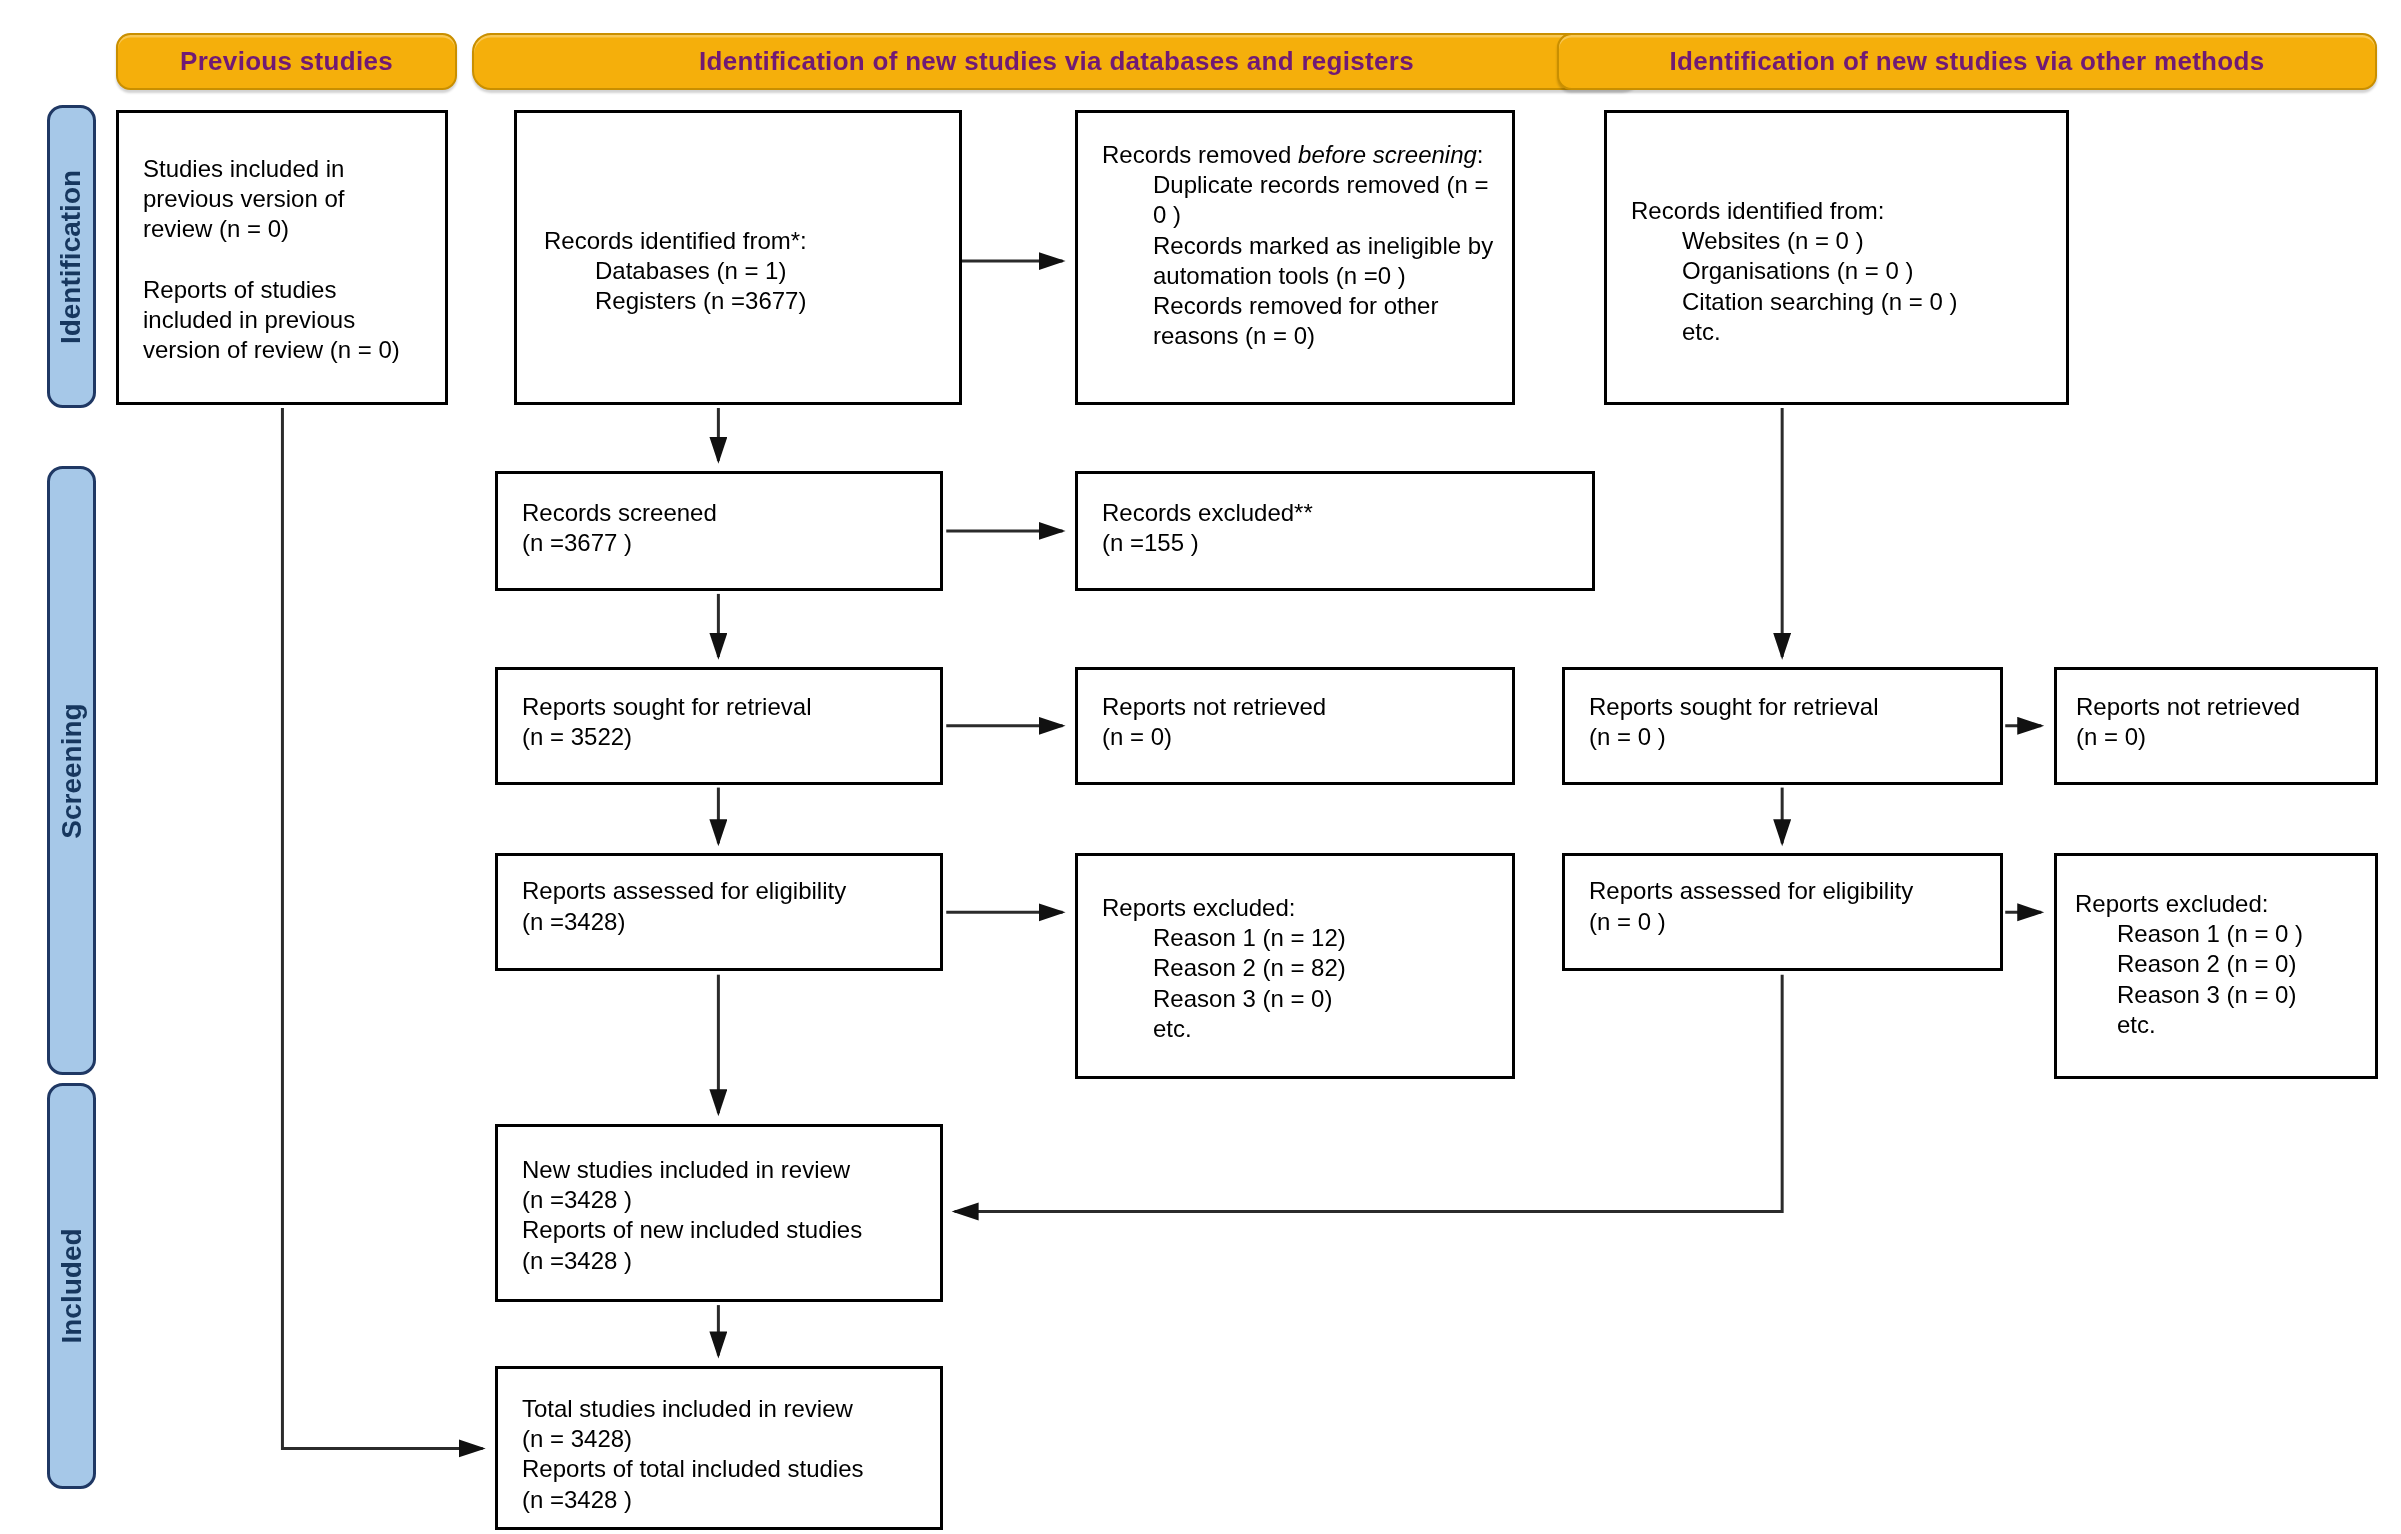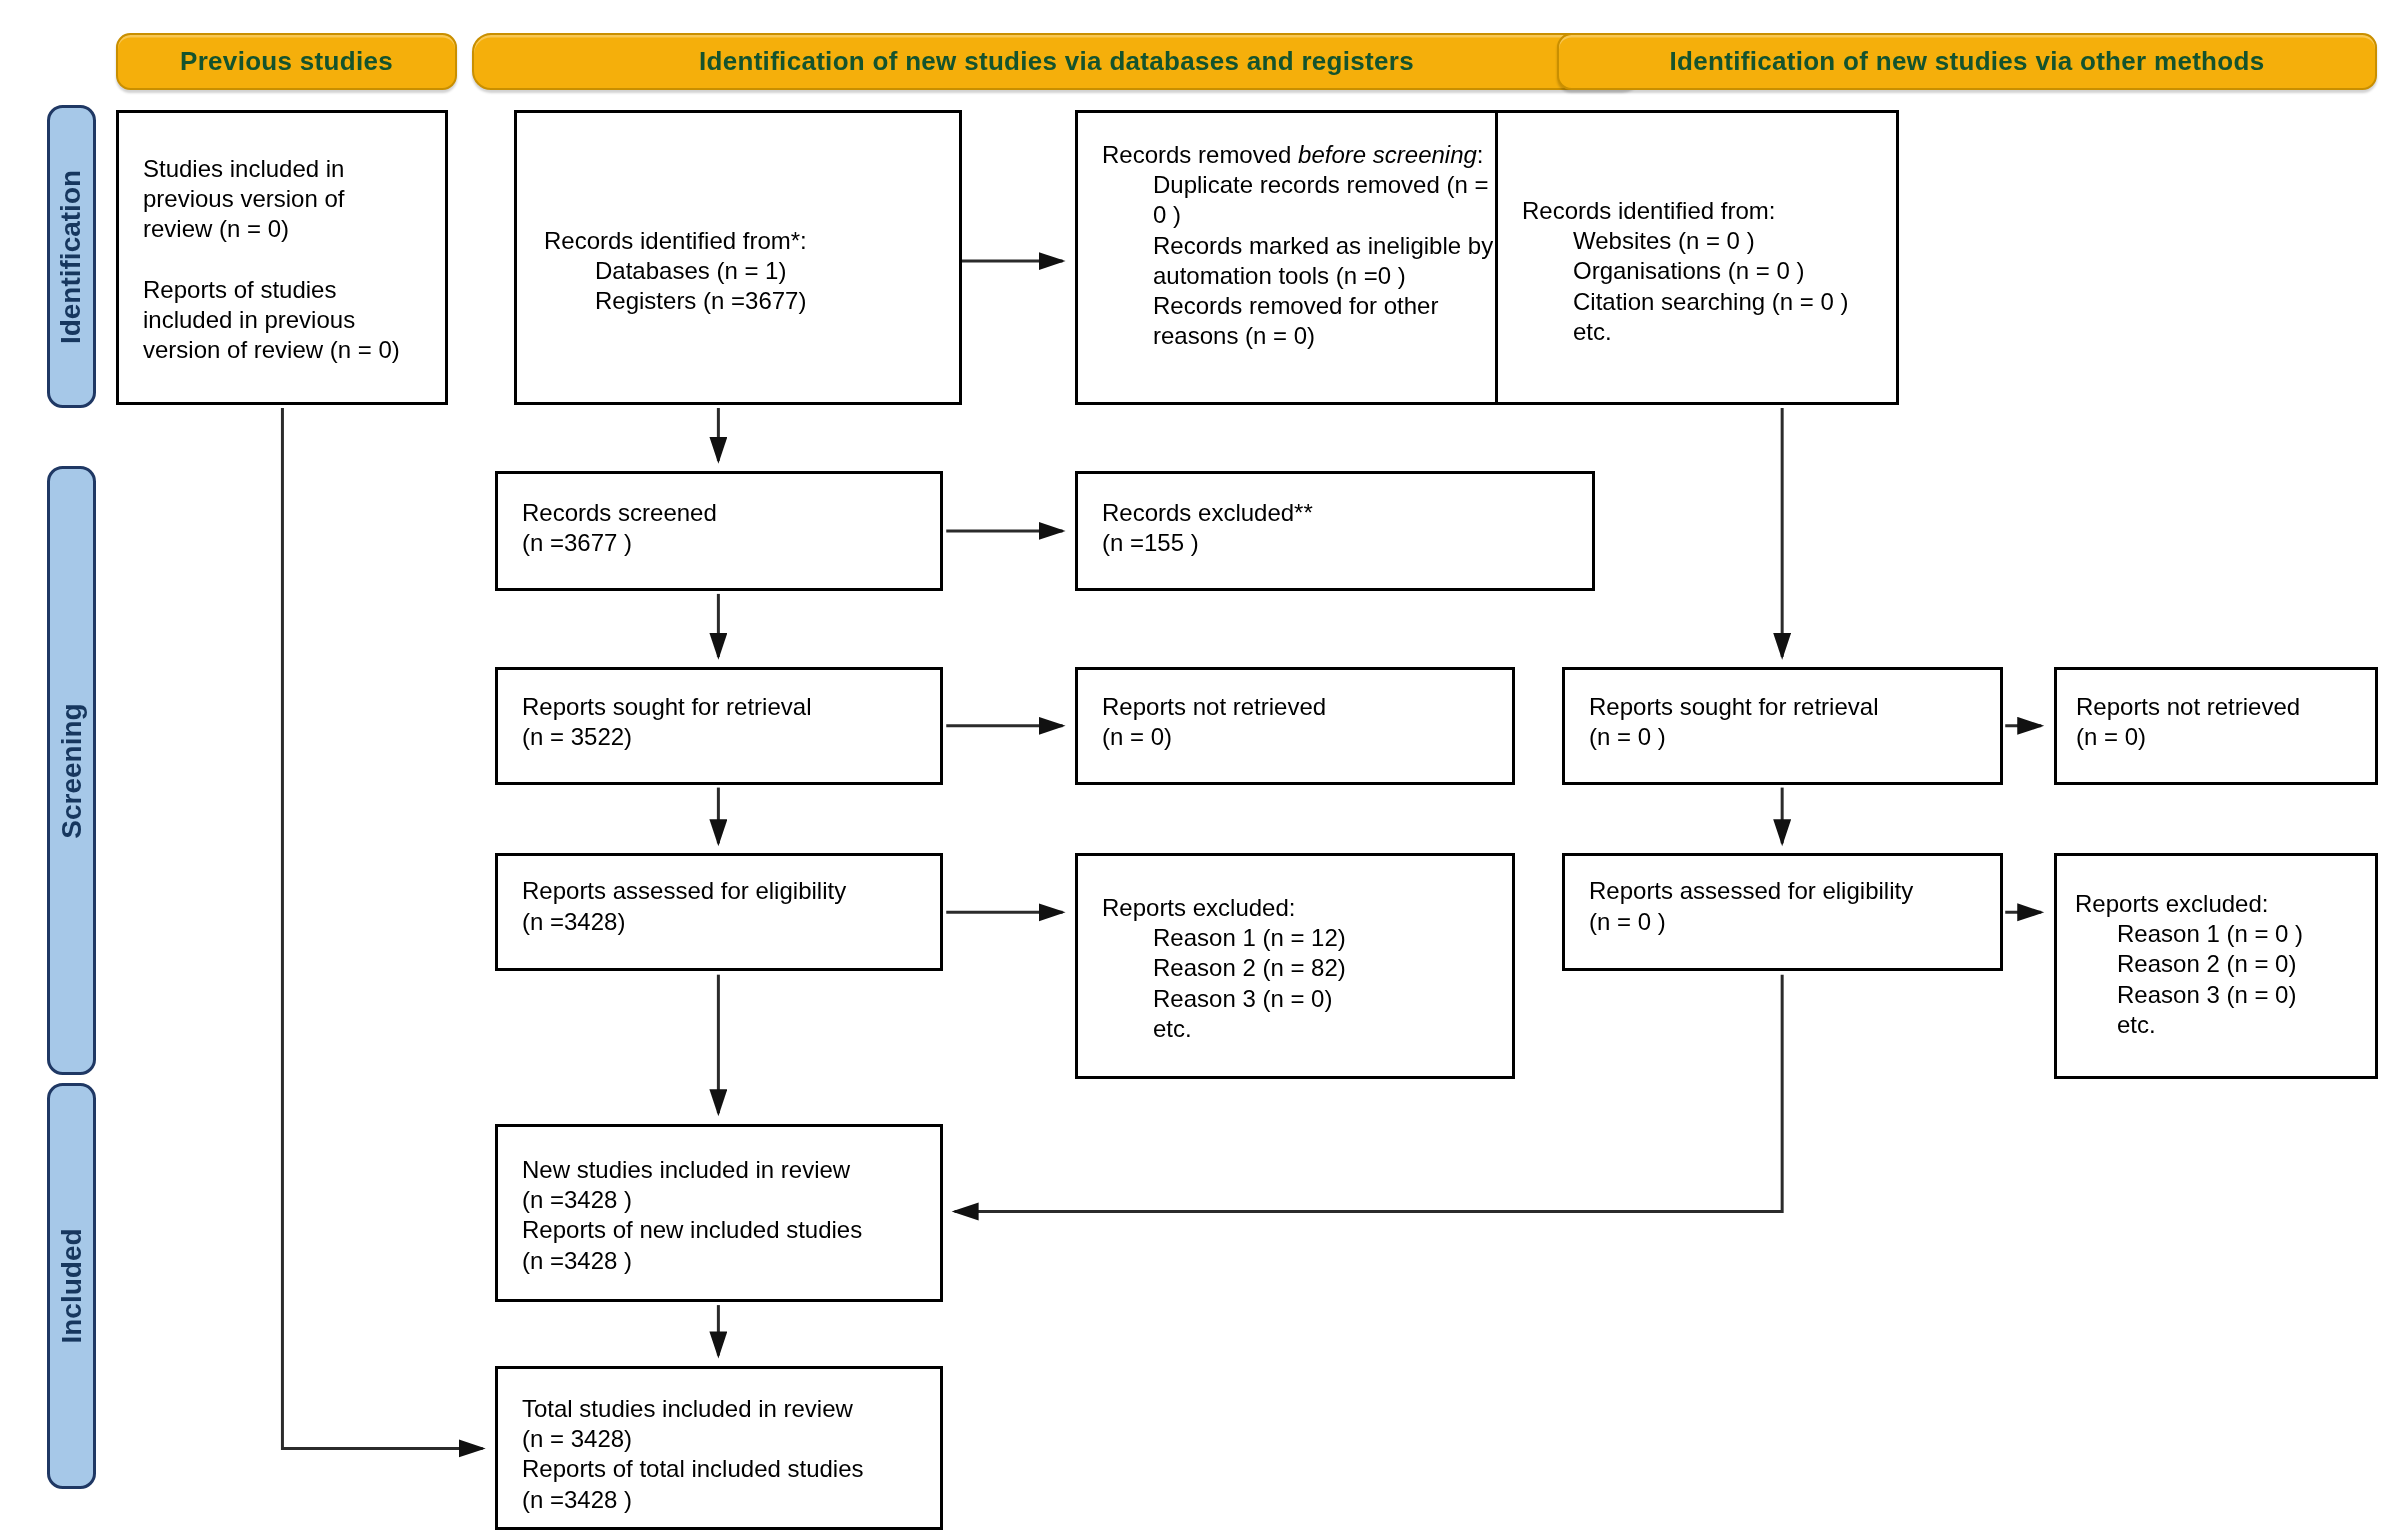--- a/index.html
+++ b/index.html
@@ -12,21 +12,21 @@
     overflow:hidden;
   }
   
   .banner{
     position:absolute;top:33px;height:57px;
     background:#F5AF0B;
     border:2.4px solid #C98F00;
     border-radius:14.4px;
     box-sizing:border-box;
     display:flex;align-items:center;justify-content:center;
-    font-size:26px;font-weight:bold;color:#14532d;
+    font-size:26px;font-weight:bold;color:#701a75;
     box-shadow:inset 0 2.4px 0 rgba(255,255,255,.30), 0 3px 2.4px rgba(0,0,0,.18);
     letter-spacing:0.3px;
   }
   .banner1{left:116px;width:341px;}
   .banner2{left:472px;width:1169px;border-radius:19px;}
   .banner3{left:1557px;width:820px;}
 
   
   .sidebar{
     position:absolute;left:47px;width:49px;
@@ -54,21 +54,21 @@
     font-size:24px;line-height:1.26;
   }
   .line{white-space:nowrap;}
   .wrap{white-space:normal;}
   .indent{padding-left:51px;}
   .gap{height:30px;}
 
   #box-prev          {left:116px; top:110px; width:332px; height:295px; padding:41px 25px 0 24px;}
   #box-id-db         {left:514px; top:110px; width:448px; height:295px; padding:113px 10.8px 0 27px;}
   #box-removed       {left:1075px;top:110px; width:440px; height:295px; padding:27px 12px 0 24px;}
-  #box-id-other      {left:1495px;top:110px; width:404px; height:295px; padding:83px 10.8px 0 24px;}
+  #box-id-other      {left:1604px;top:110px; width:465px; height:295px; padding:83px 10.8px 0 24px;}
 
   #box-screened      {left:495px; top:471px; width:448px; height:120px; padding:24px 10.8px 0 24px;}
   #box-excluded      {left:1075px;top:471px; width:520px; height:120px; padding:24px 10.8px 0 24px;}
 
   #box-sought-db     {left:495px; top:667px;width:448px; height:118px; padding:21.6px 10.8px 0 24px;}
   #box-notret-db     {left:1075px;top:667px;width:440px; height:118px; padding:21.6px 10.8px 0 24px;}
   #box-sought-other  {left:1562px;top:667px;width:441px; height:118px; padding:21.6px 10.8px 0 24px;}
   #box-notret-other  {left:2054px;top:667px;width:324px; height:118px; padding:21.6px 8.4px 0 19px;}
 
   #box-assessed-db   {left:495px; top:853px;width:448px; height:118px; padding:20.4px 10.8px 0 24px;}

